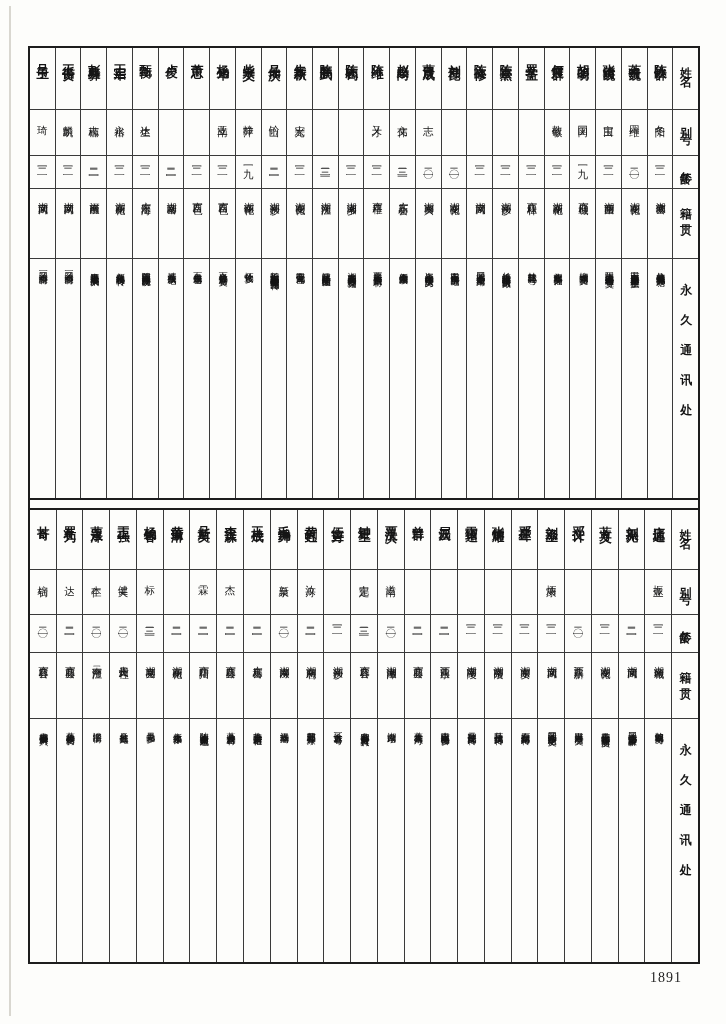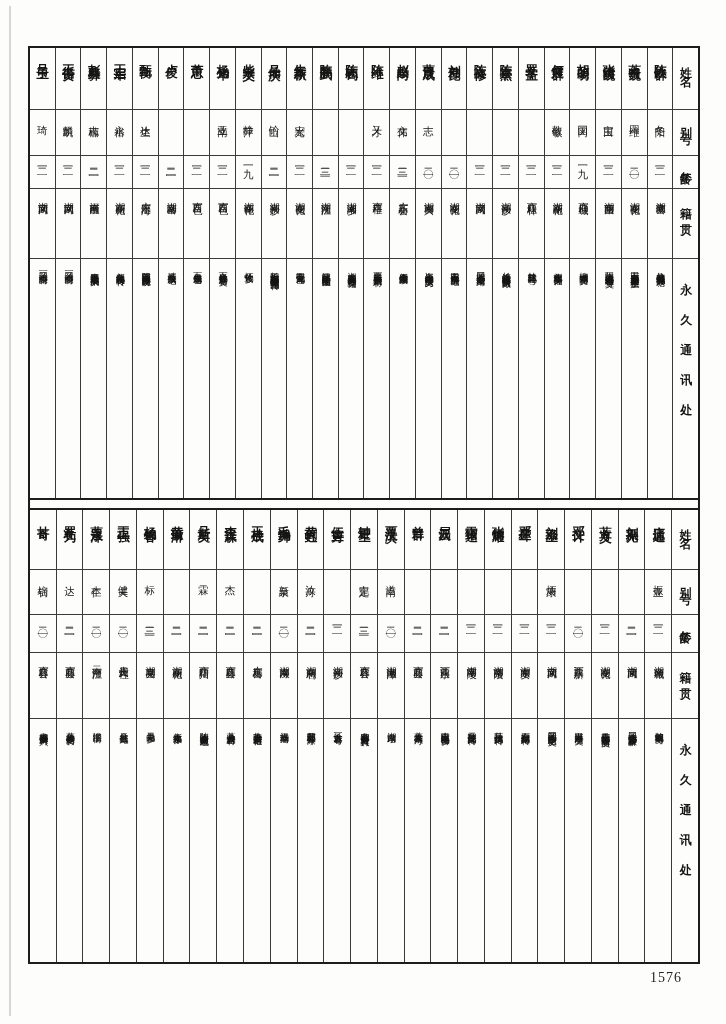--- a/index.html
+++ b/index.html
@@ -990,14 +990,14 @@
             <span class="vtext">广西容县</span>
           </div>
           <div class="cell c-addr">
             <span class="vtext">容县报德乡大朋村六甲</span>
           </div>
         </div>
       </section>
 
   </div>
 
-  <div class="page-number">1576</div>
+  <div class="page-number">1891</div>
 </div>
 
 </body></html>

